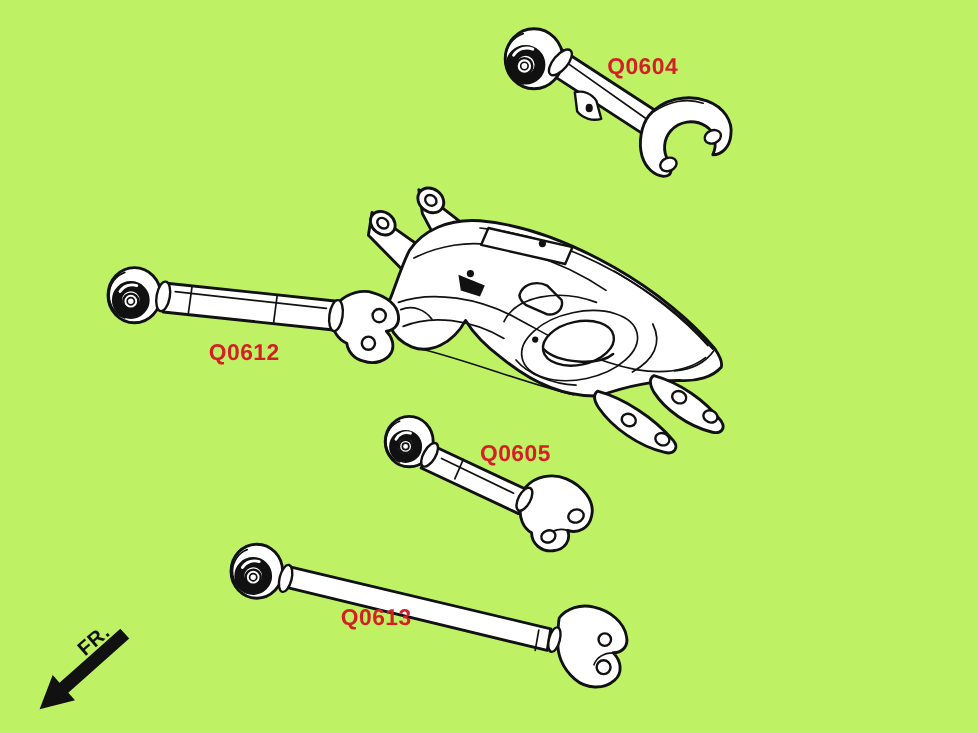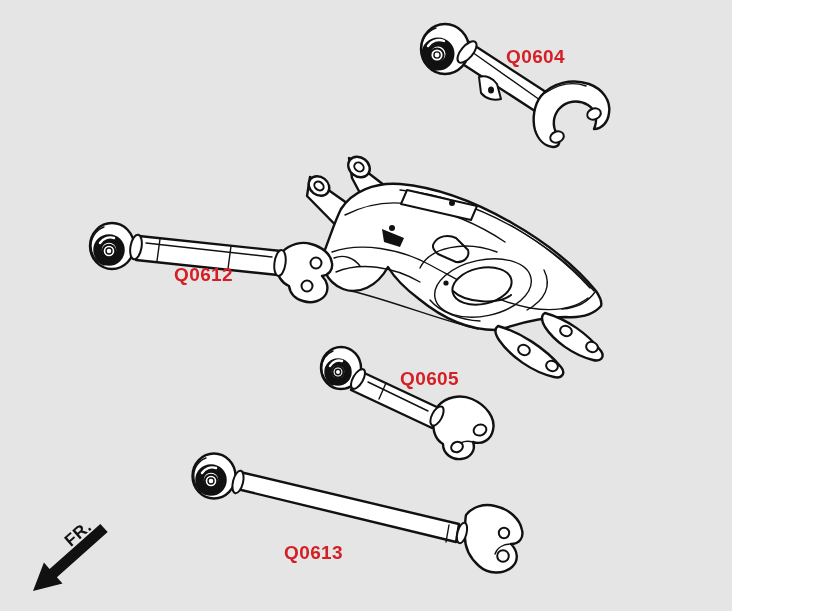--- a/index.html
+++ b/index.html
@@ -1,16 +1,16 @@
 <!DOCTYPE html>
 <html><head>
 <meta charset="utf-8">
 <style>
   html,body{margin:0;padding:0;background:#ffffff;}
-  .stage{position:relative;width:732px;height:611px;background:#e5e5e5;overflow:hidden;
+  .stage{position:relative;width:815px;height:611px;background:#bef264;overflow:hidden;
          font-family:"Liberation Sans", sans-serif;}
   .stage svg{position:absolute;left:0;top:0;}
   
   .ol  {fill:#ffffff;stroke:#111111;stroke-width:2.4;stroke-linejoin:round;stroke-linecap:round;}
   .ol2 {fill:#ffffff;stroke:#111111;stroke-width:2;stroke-linejoin:round;stroke-linecap:round;}
   .ln  {fill:none;stroke:#111111;stroke-width:1.4;stroke-linecap:round;}
   .ln2 {fill:none;stroke:#111111;stroke-width:2;stroke-linecap:round;}
   .ring{fill:none;stroke:#111111;}
   .hl  {fill:none;stroke:#ffffff;stroke-width:2.4;stroke-linecap:round;}
   .dk  {fill:#111111;stroke:none;}
@@ -161,18 +161,18 @@
       <circle class="ln" cx="211" cy="481" r="3"></circle>
       <ellipse class="ol2" cx="238" cy="482" rx="5" ry="11.5" transform="rotate(14 238 482)"></ellipse>
     </g>
 
     <g>
       <polygon class="dk" points="100.3,523.9 49.6,569 43.9,562.6 33,591 62.5,583.6 56.9,577.2 107.7,532.1"></polygon>
     </g>
   </svg>
 
   <div class="part-label" style="left:506px;top:46px;">Q0604</div>
-  <div class="part-label" style="left:174px;top:264px;">Q0612</div>
+  <div class="part-label" style="left:174px;top:284px;">Q0612</div>
   <div class="part-label" style="left:400px;top:368px;">Q0605</div>
-  <div class="part-label" style="left:284px;top:542px;">Q0613</div>
+  <div class="part-label" style="left:284px;top:505px;">Q0613</div>
 
   <div class="fr-label">FR.</div>
 </div>
 
 </body></html>

